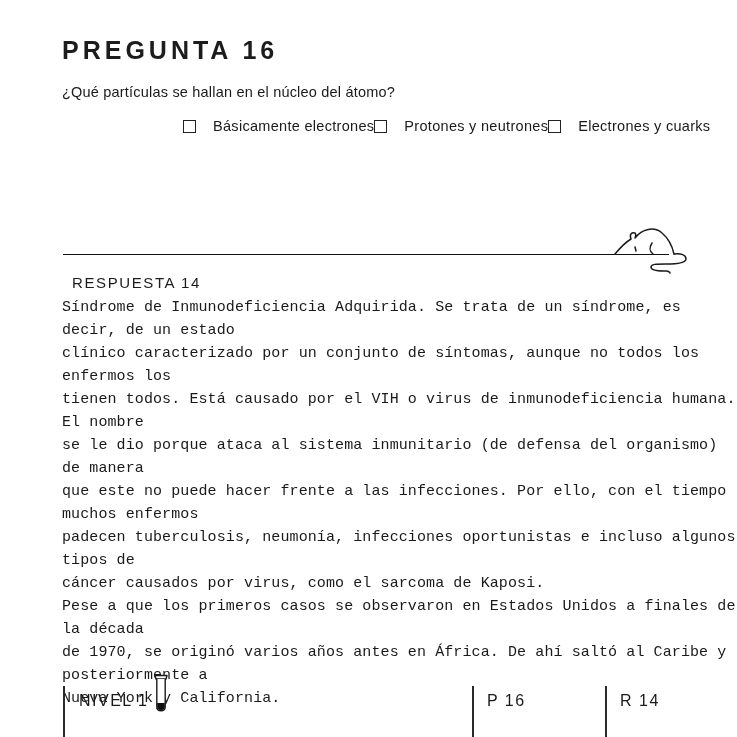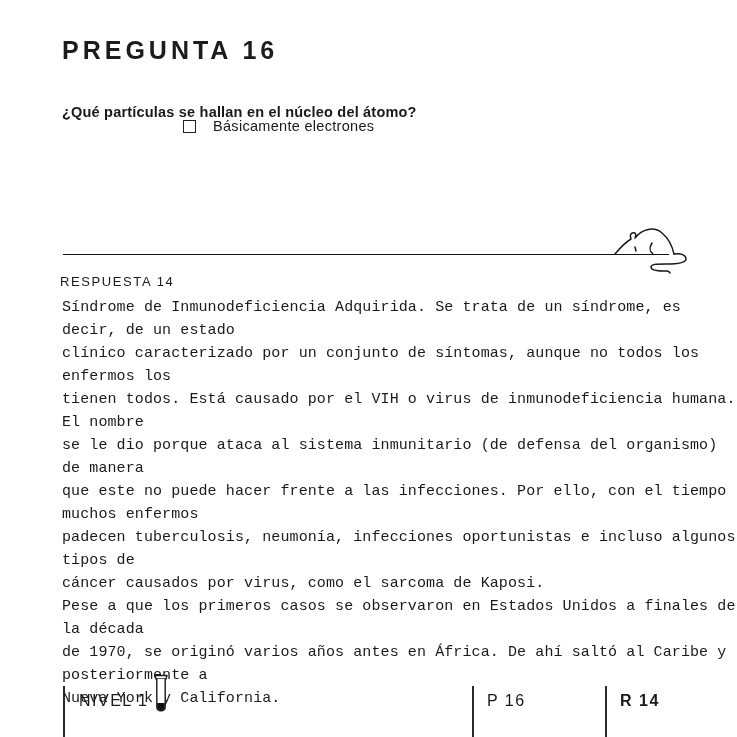--- a/index.html
+++ b/index.html
@@ -17,24 +17,23 @@
     left: 62px; top: 36px;
     font-size: 25px;
     font-weight: 700;
     letter-spacing: 4px;
     color: #1c1c1c;
     white-space: nowrap;
   }
   .question {
     left: 62px; top: 84px;
     font-size: 14.5px;
-    font-weight: 700;
+    font-weight: 400;
     letter-spacing: 0.2px;
     white-space: nowrap;
-    margin-top: 20px;
   }
   .options {
     left: 183px; top: 115px;
     display: flex;
     flex-direction: row;
   }
   .option-row {
     display: flex;
     align-items: center;
     height: 22px;
@@ -54,22 +53,22 @@
   }
 
   .divider {
     left: 63px; top: 254px;
     width: 606px; height: 0;
     border-top: 1.4px solid #111;
   }
   .mouse-svg { left: 598px; top: 212px; }
 
   .answer-heading {
-    left: 60px; top: 274px;
-    font-size: 13px;
+    left: 72px; top: 274px;
+    font-size: 15px;
     letter-spacing: 1.6px;
     color: #1c1c1c;
     white-space: nowrap;
   }
   .answer-body {
     left: 62px; top: 296px;
     width: 676px;
     font-size: 15px;
     line-height: 23px;
     letter-spacing: 0.1px;
@@ -86,34 +85,42 @@
   .bar-2 { left: 472px; }
   .bar-3 { left: 605px; }
   .footer-text {
     top: 692px;
     font-size: 16px;
     letter-spacing: 1.5px;
     white-space: nowrap;
   }
   .footer-level { left: 79px; }
   .footer-page  { left: 487px; }
-  .footer-ref   { left: 620px; font-weight: bold; }
+  .footer-ref   { left: 620px; }
   .tube-svg { left: 151px; top: 674px; }
 </style>
 </head>
 <body>
 
 <div class="abs page-title">PREGUNTA 16</div>
 
 <div class="abs question">¿Qué partículas se hallan en el núcleo del átomo?</div>
 
 <div class="abs options">
   <div class="option-row">
     <span class="checkbox"></span>
     <span class="option-label">Básicamente electrones</span>
+  </div>
+  <div class="option-row">
+    <span class="checkbox"></span>
+    <span class="option-label">Protones y neutrones</span>
+  </div>
+  <div class="option-row">
+    <span class="checkbox"></span>
+    <span class="option-label">Electrones y cuarks</span>
   </div>
 </div>
 
 <div class="abs divider"></div>
 
 <svg class="abs mouse-svg" width="100" height="72" viewBox="0 0 100 72" fill="none" stroke="#1a1a1a" stroke-width="1.5" stroke-linecap="round" stroke-linejoin="round">
   <path d="M17,42 C22,36 28,30 33,27 C31,22 34,20 37,21 C38,22 38,24 37,26 C44,17 56,14 64,21 C70,26 74,33 76,42"></path>
   <path d="M37,35 L38,39"></path>
   <path d="M54,31 C51,36 51,39 55,42"></path>
   <path d="M76,42 C83,41 88,43 88,47 C88,51 79,52 68,52 C58,52 53,52 53,55 C53,58 59,59 66,59 C69,59 71,58 72,61"></path>

